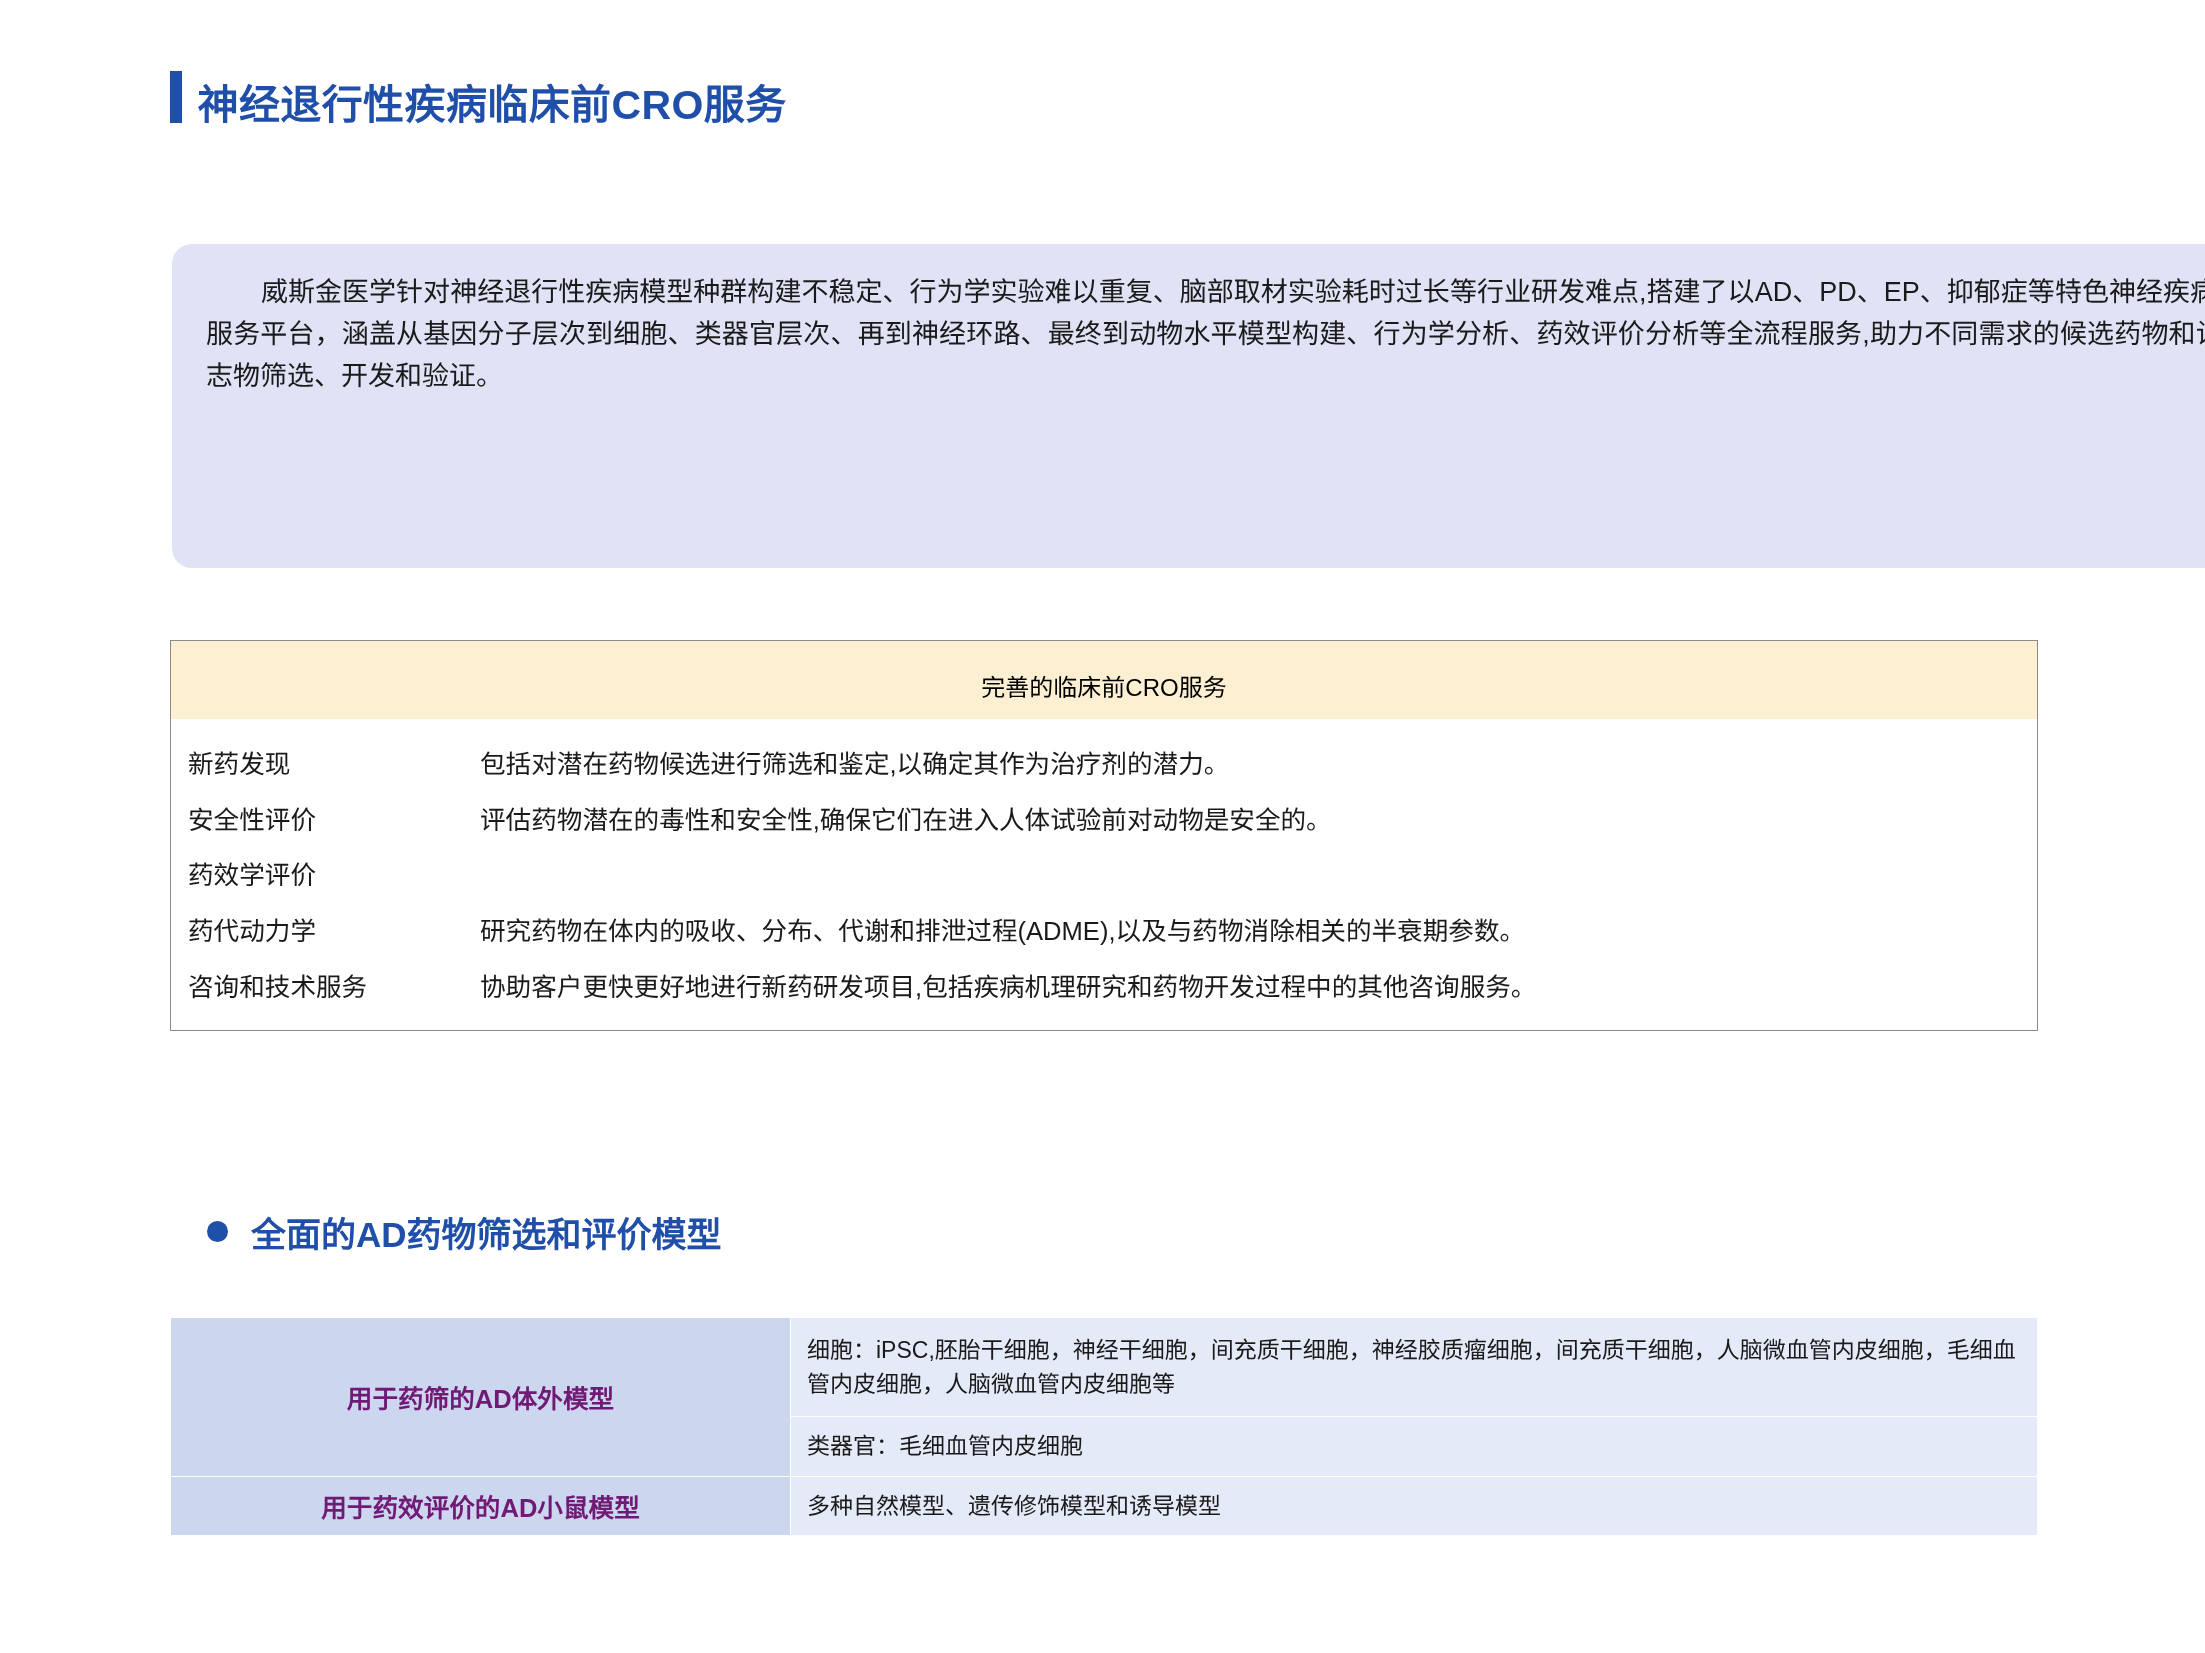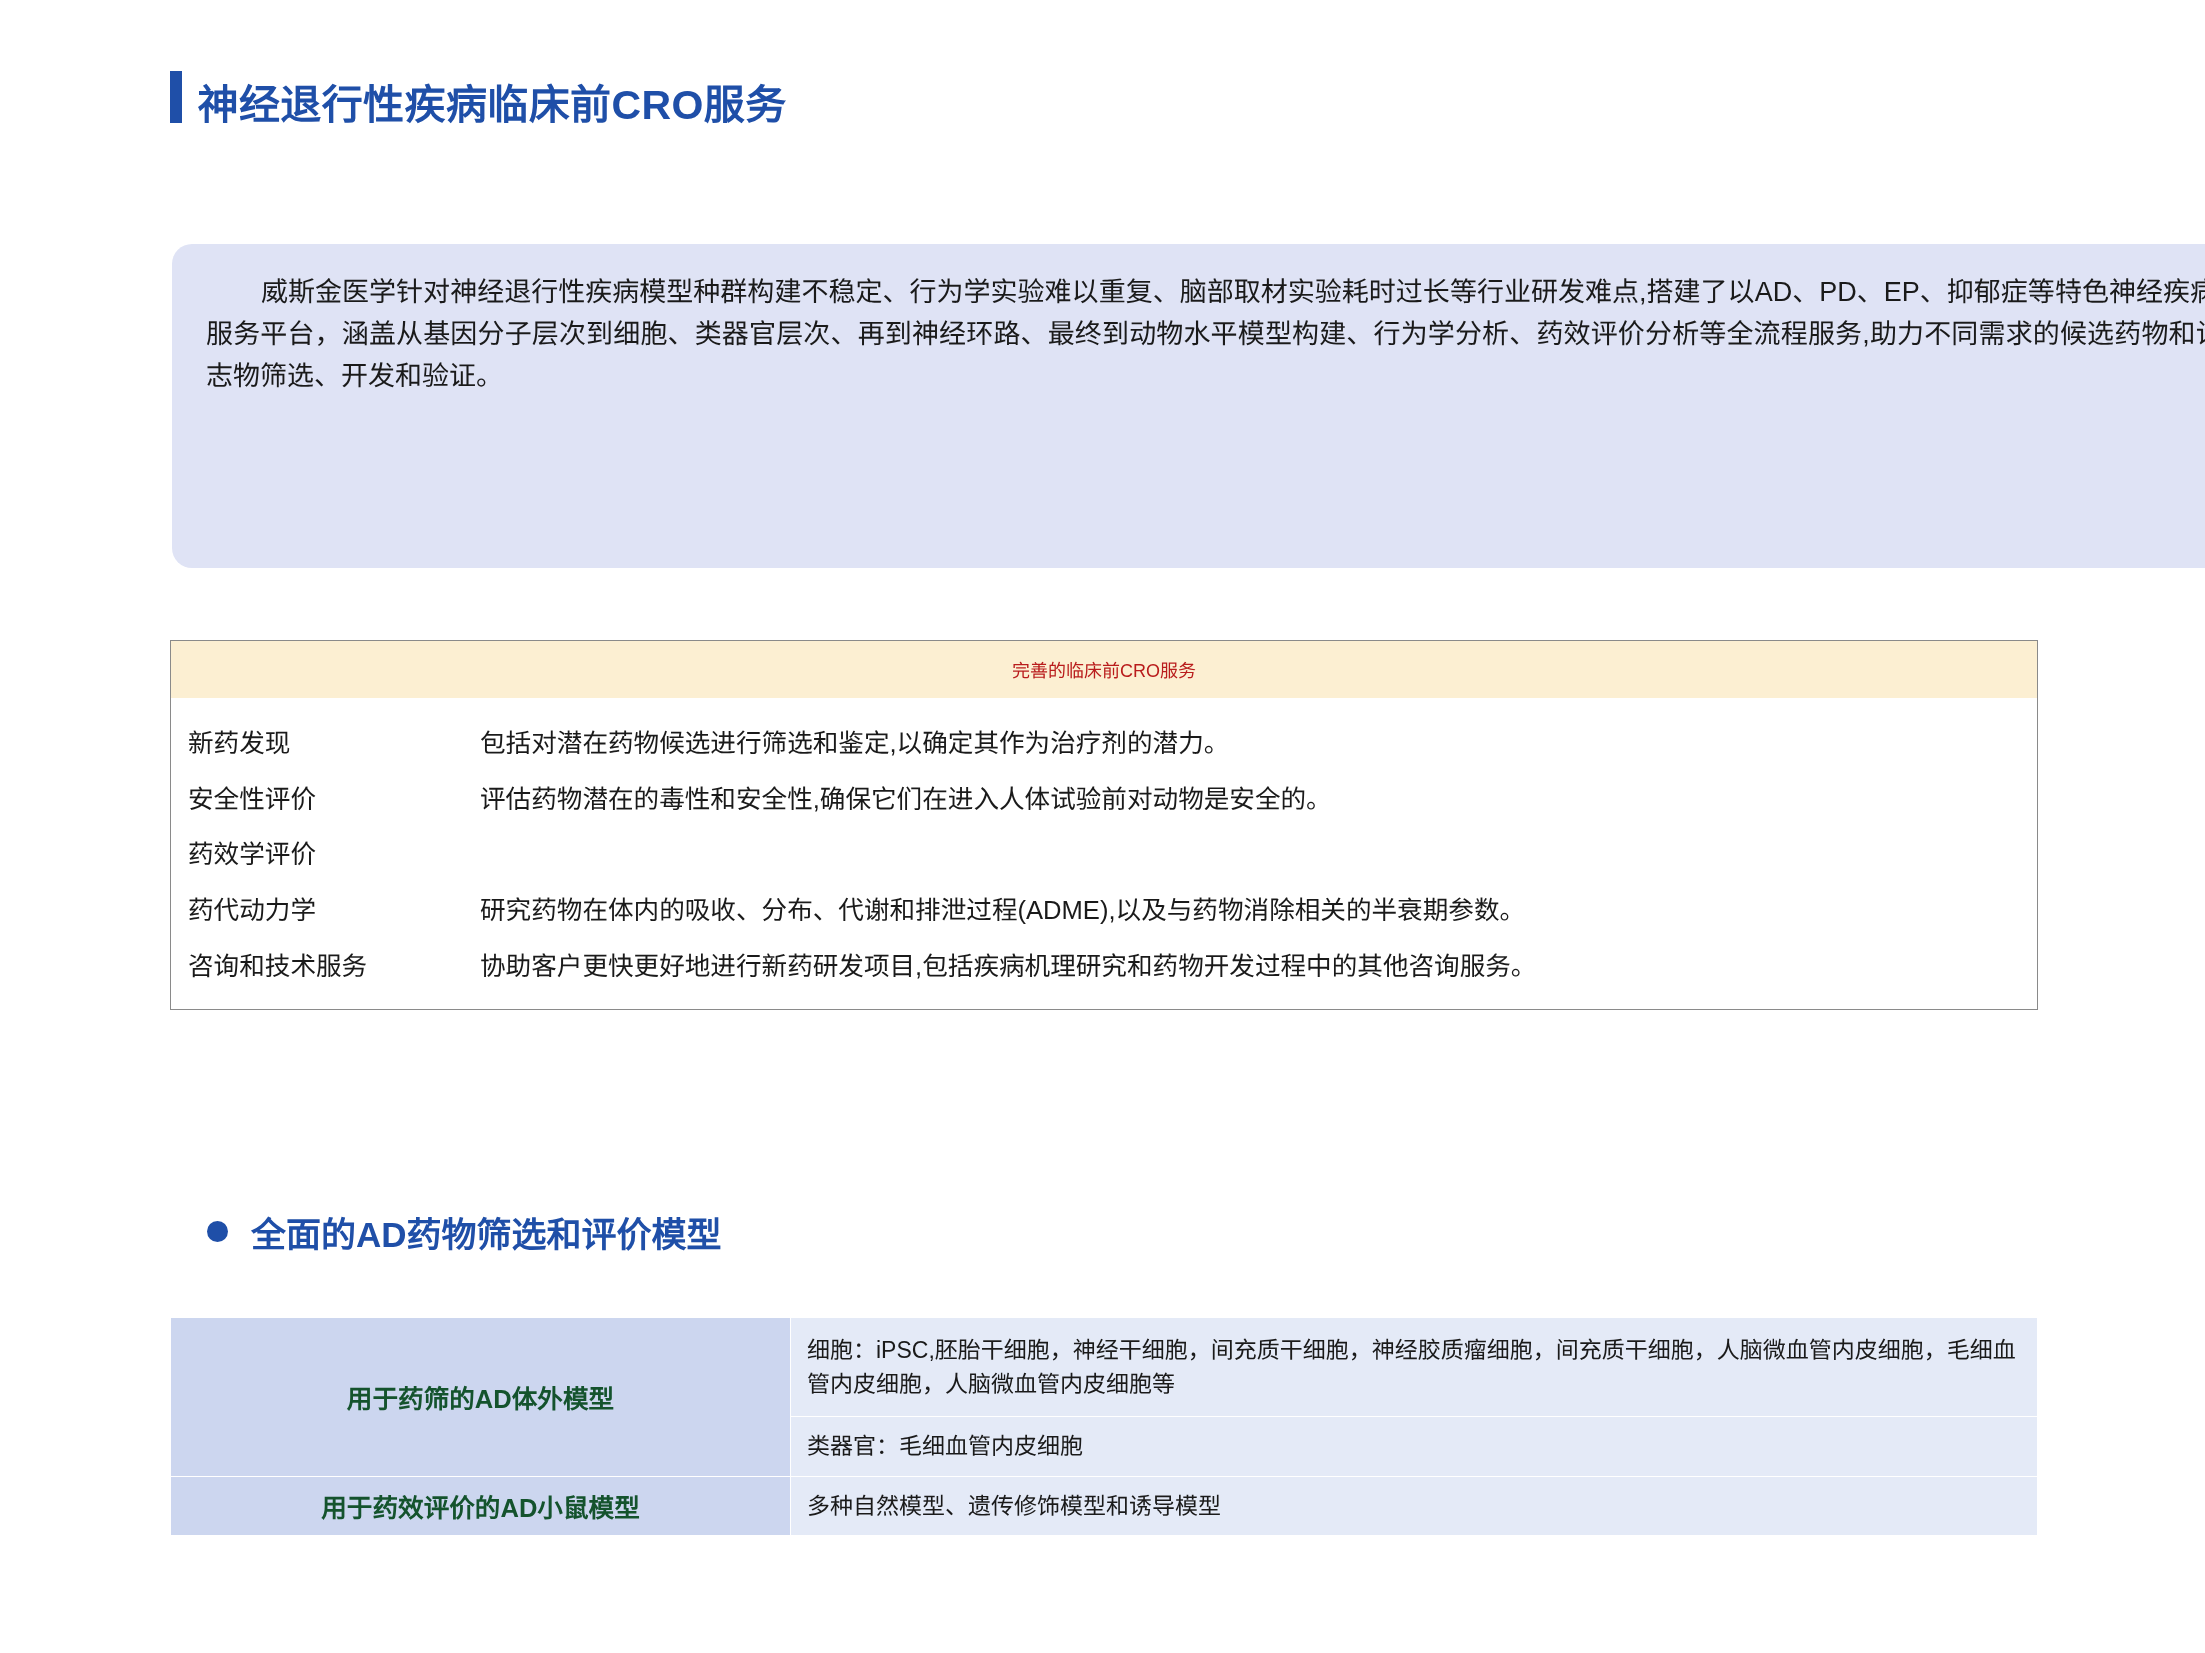--- a/index.html
+++ b/index.html
@@ -64,23 +64,23 @@
     left: 170px;
     top: 640px;
     width: 1868px;
     border: 1.3px solid #8a8a8a;
     box-sizing: border-box;
     background: #ffffff;
   }
   .cro-header {
     background: #fcefd2;
     text-align: center;
-    font-size: 18px;
-    color: #b91c1c;
-    padding: 15px 0 16px 0;
+    font-size: 24px;
+    color: #000000;
+    padding: 27px 0 16px 0;
     border-bottom: 1.3px solid #ffffff;
   }
   .cro-body {
     padding: 14px 0 17.6px 0;
   }
   .cro-row {
     display: flex;
     align-items: baseline;
     padding: 9.3px 0 9.3px 0;
   }
@@ -134,21 +134,21 @@
     border: 1.3px solid #ffffff;
     vertical-align: middle;
     box-sizing: border-box;
   }
   .model-label {
     width: 620px;
     background: #ccd6ef;
     text-align: center;
     font-size: 25.6px;
     font-weight: bold;
-    color: #14532d;
+    color: #701a75;
     padding: 10.6px 8px;
   }
   .model-cell {
     background: #e4eaf7;
     font-size: 23px;
     line-height: 34px;
     color: #1a1a1a;
     padding: 12.3px 16px;
   }
   .model-cell.tall {

